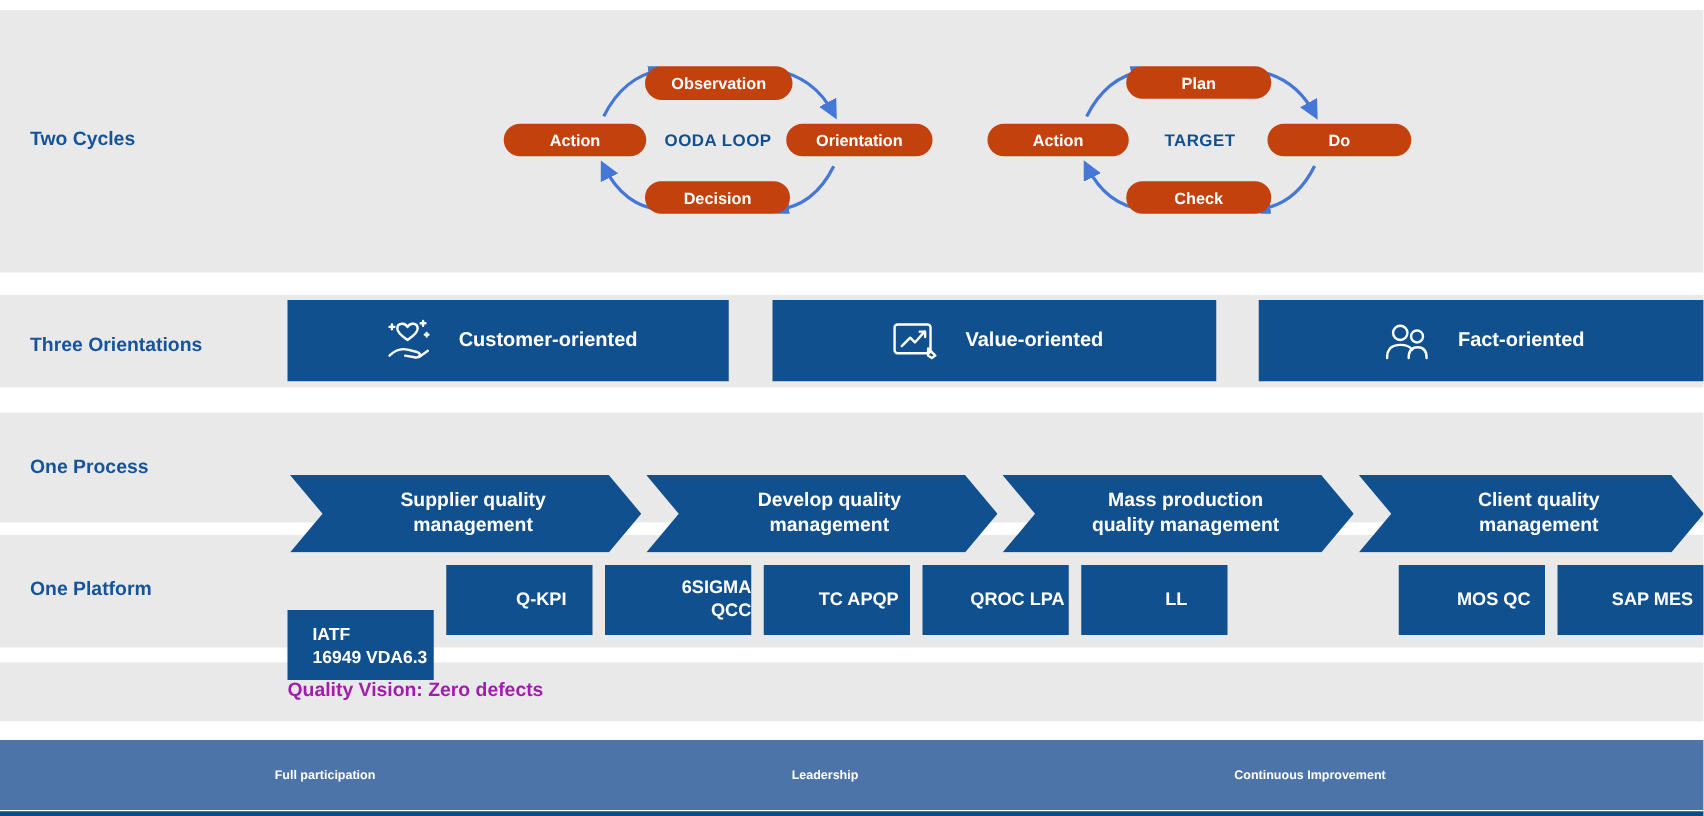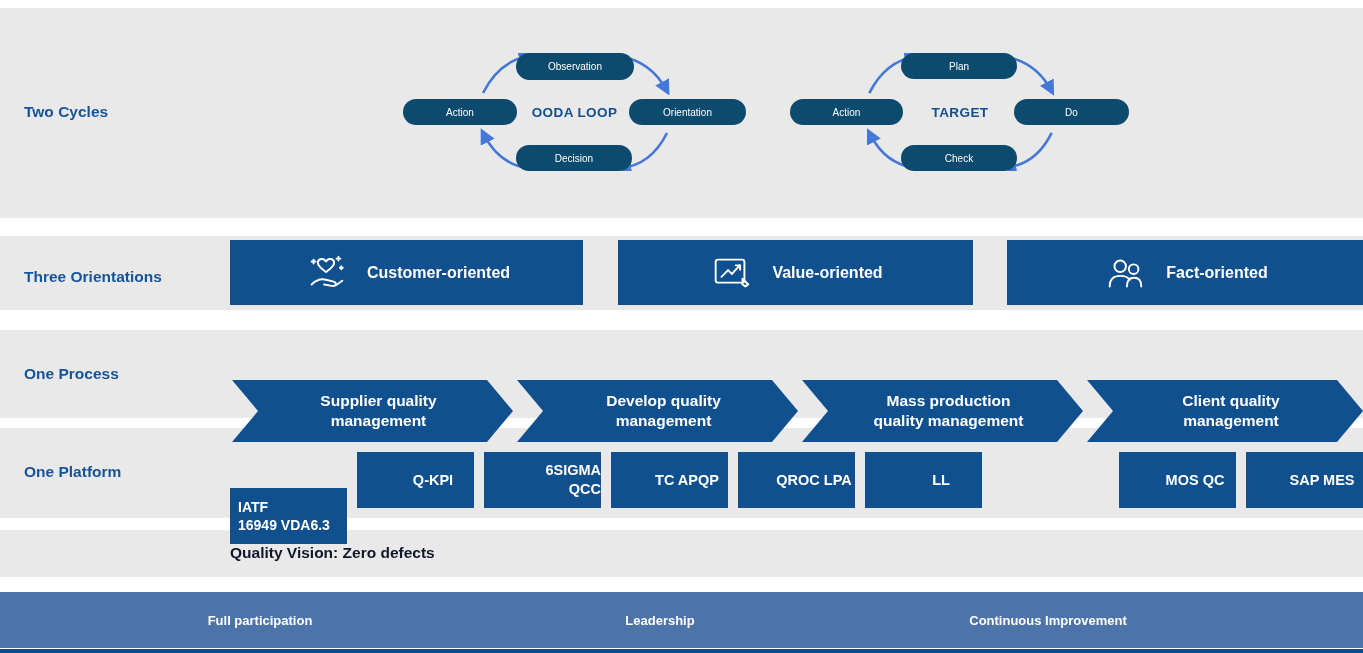--- a/index.html
+++ b/index.html
@@ -12,21 +12,21 @@
   .band-orient      { top:236px; height:74px; }
   .band-process     { top:330px; height:88px; }
   .band-platform    { top:428px; height:90px; }
   .band-quality     { top:530px; height:47px; }
 
   .row-label { position:absolute; left:24px; font-weight:bold; font-size:15.5px; color:#15549a; }
 
   
   .cycle { position:absolute; top:53px; width:343px; height:118px; }
   .cycle-arrows { position:absolute; left:0; top:0; }
-  .pill { position:absolute; background:#0c4a6e; color:#fff; font-weight:normal; font-size:10px;
+  .pill { position:absolute; background:#c2410c; color:#fff; font-weight:bold; font-size:13px;
           display:flex; align-items:center; justify-content:center; border-radius:14px; z-index:2; }
   .cycle-center { position:absolute; left:0; right:0; top:46px; height:26px; display:flex;
                   align-items:center; justify-content:center; color:#124f8e; font-weight:bold;
                   font-size:13.5px; letter-spacing:0.4px; }
 
   
   .orient-box { position:absolute; top:240px; height:65px; background:#11508e; display:flex;
                 align-items:center; justify-content:center; gap:18px; color:#fff; }
   .orient-label { font-weight:bold; font-size:16px; }
   .orient-icon svg { display:block; }
@@ -35,31 +35,31 @@
   .chevron { position:absolute; top:344px; height:62px; background:#11508e; color:#fff;
              display:flex; align-items:center; justify-content:center; text-align:center;
              font-weight:bold; font-size:15.5px; line-height:1.3;
              clip-path:polygon(0 0, calc(100% - 26px) 0, 100% 50%, calc(100% - 26px) 100%, 0 100%, 26px 50%);
              padding-left:20px; padding-right:8px; }
 
   
   .platform-box { position:absolute; top:452px; height:56px; width:117px; background:#11508e;
                   color:#fff; font-weight:bold; font-size:14.5px; display:flex; align-items:center;
                   justify-content:center; text-align:right; line-height:1.3;padding-left:35px; }
-  .platform-box.first { justify-content:flex-start; text-align:left; padding-left:8px; font-size:14px; }
+  .platform-box.first { justify-content:flex-start; text-align:left; padding-left:20px; font-size:14px; }
 
   .multiline { white-space:pre-line;margin-top:36px; }
 
   
-  .quality-text { position:absolute; top:544px; font-weight:bold; font-size:15.5px; color:#0f172a; }
+  .quality-text { position:absolute; top:544px; font-weight:bold; font-size:15.5px; color:#a21caf; }
 
   
   .footer-bar { position:absolute; left:0; top:592px; width:1363px; height:56px; background:#4d74a9; }
   .footer-item { position:absolute; top:0; height:56px; display:flex; align-items:center;
-                 color:#ffffff; font-weight:bold; font-size:13px; transform:translateX(-50%); white-space:nowrap; }
+                 color:#ffffff; font-weight:bold; font-size:10px; transform:translateX(-50%); white-space:nowrap; }
   .bottom-line { position:absolute; left:0; top:649px; width:1363px; height:4px; background:#0d4a8c; }
 </style>
 </head>
 <body>
 
 <div class="canvas">
 
   <div class="band band-cycles"></div>
   <div class="band band-orient"></div>
   <div class="band band-process"></div>

